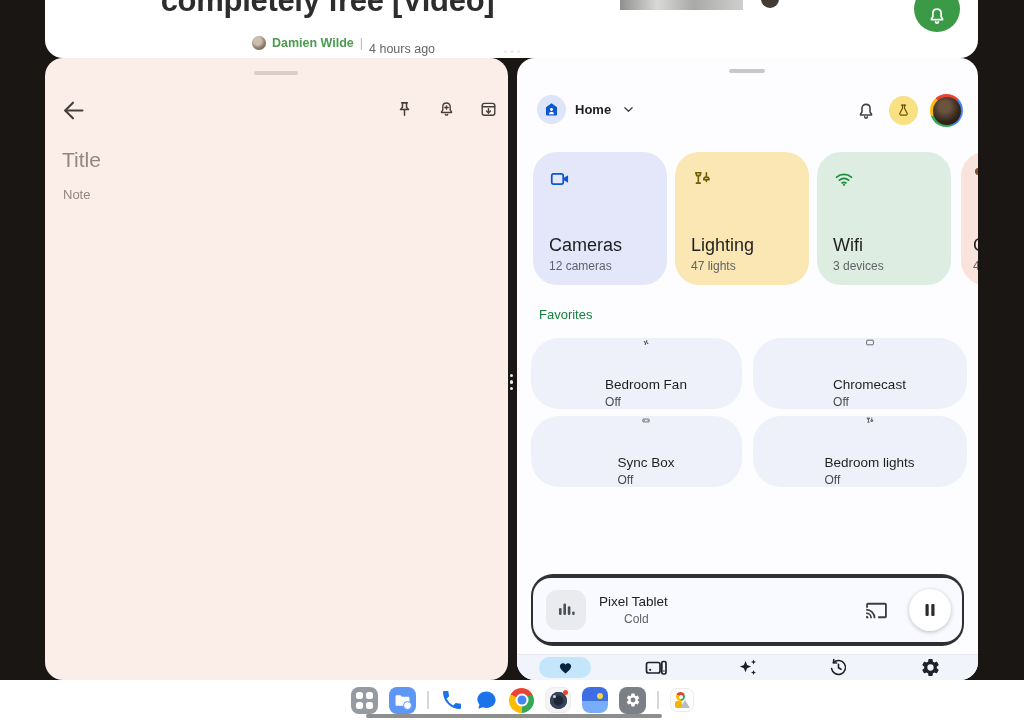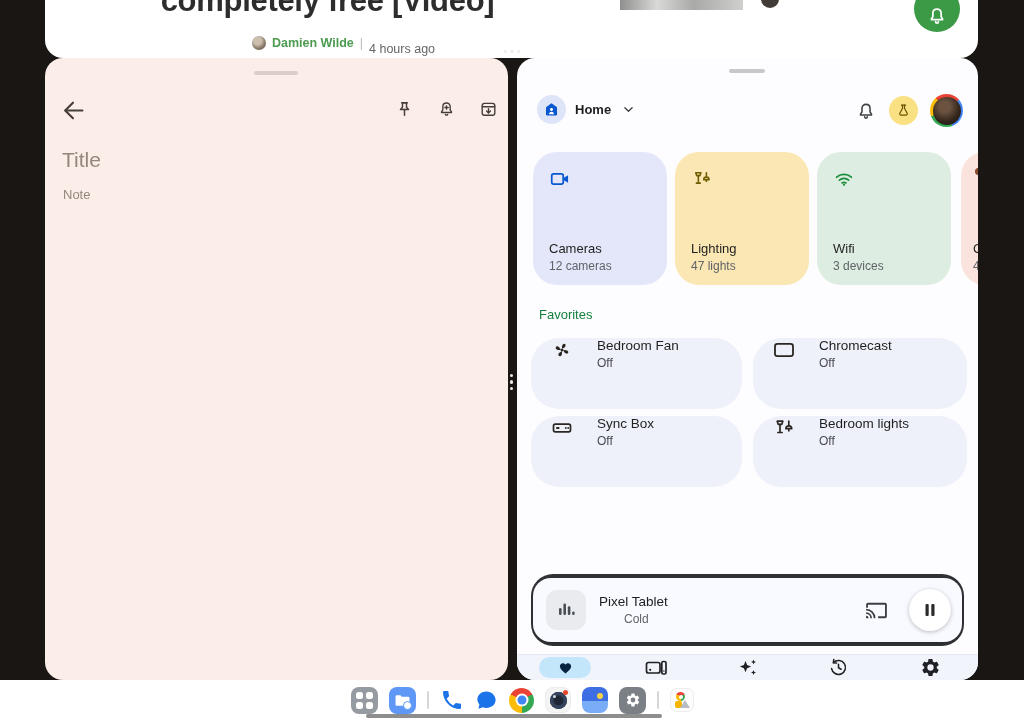--- a/index.html
+++ b/index.html
@@ -42,30 +42,30 @@
   .home-chevron { margin-left:2px; display:flex; }
   .home-header-right { position:absolute; right:15px; top:36px; height:33px; display:flex; align-items:center; gap:12px; }
   .icon-btn { background:none; border:none; display:flex; align-items:center; justify-content:center; cursor:pointer; }
   .flask-btn { width:29px; height:29px; border-radius:50%; background:#F8E083; }
   .avatar { width:33px; height:33px; border-radius:50%; background:conic-gradient(from -40deg,#E94335 0 90deg,#4286F5 90deg 200deg,#34A853 200deg 290deg,#FBBC05 290deg 360deg); position:relative; cursor:pointer; }
   .avatar-inner { position:absolute; inset:2.5px; border-radius:50%; background:radial-gradient(circle at 42% 35%, #6b5340 0 22%, #33261c 60%, #15100c); }
 
   .cat-row { position:absolute; left:16px; top:94px; display:flex; gap:8px; }
   .cat-card { width:134px; height:133px; border-radius:24px; position:relative; cursor:pointer; }
   .cat-icon { position:absolute; left:16px; top:16px; }
-  .cat-label { position:absolute; left:16px; bottom:29px; font-size:13px; color:#1F1F1F; }
+  .cat-label { position:absolute; left:16px; bottom:29px; font-size:18px; color:#1F1F1F; }
   .cat-sub { position:absolute; left:16px; bottom:12px; font-size:12px; color:#5F6368; }
   .cat-card-partial { position:absolute; left:444px; top:94px; width:134px; height:133px; border-radius:24px; }
   .cat-card-partial .cat-label { left:12px; }
   .cat-card-partial .cat-sub { left:12px; }
   .partial-dot { position:absolute; left:14px; top:16px; width:7px; height:7px; border-radius:50%; background:#8a4a2c; }
 
   .fav-heading { position:absolute; left:22px; top:249px; font-size:13px; color:#15803d; }
   .fav-grid { position:absolute; left:14px; top:280px; display:grid; grid-template-columns:211px 214px; column-gap:11px; row-gap:7px; grid-auto-rows:71px; }
-  .tile { border-radius:28px; background:#EFF1FA; display:flex; align-items:flex-start; padding-left:19px; gap:23px; cursor:pointer; }
+  .tile { border-radius:28px; background:#EFF1FA; display:flex; align-items:center; padding-left:19px; gap:30px; cursor:pointer;flex-direction:column; }
   .tile-yellow { background:#F7DD7B; }
   .tile-name { font-size:13.5px; color:#1F1F1F; }
   .tile-status { font-size:12px; color:#494A4E; margin-top:3px; }
 
   .media-back { position:absolute; left:14px; top:516px; width:433px; height:72px; border-radius:22px; background:#313236; }
   .media-card { position:absolute; left:16px; top:520px; width:429px; height:64px; border-radius:18px; background:#F8FAFF; box-shadow:0 1px 3px rgba(0,0,0,0.18); display:flex; align-items:center; padding:0 11px 0 13px; cursor:pointer; }
   .eq-tile { width:40px; height:40px; border-radius:11px; background:#E9EBEF; display:flex; align-items:center; justify-content:center; flex:0 0 auto; }
   .media-text { margin-left:13px; flex:1; }
   .media-name { font-size:13.5px; color:#202124; }
   .media-status { font-size:12px; color:#5F6368; margin-top:3px;margin-left:25px; }

